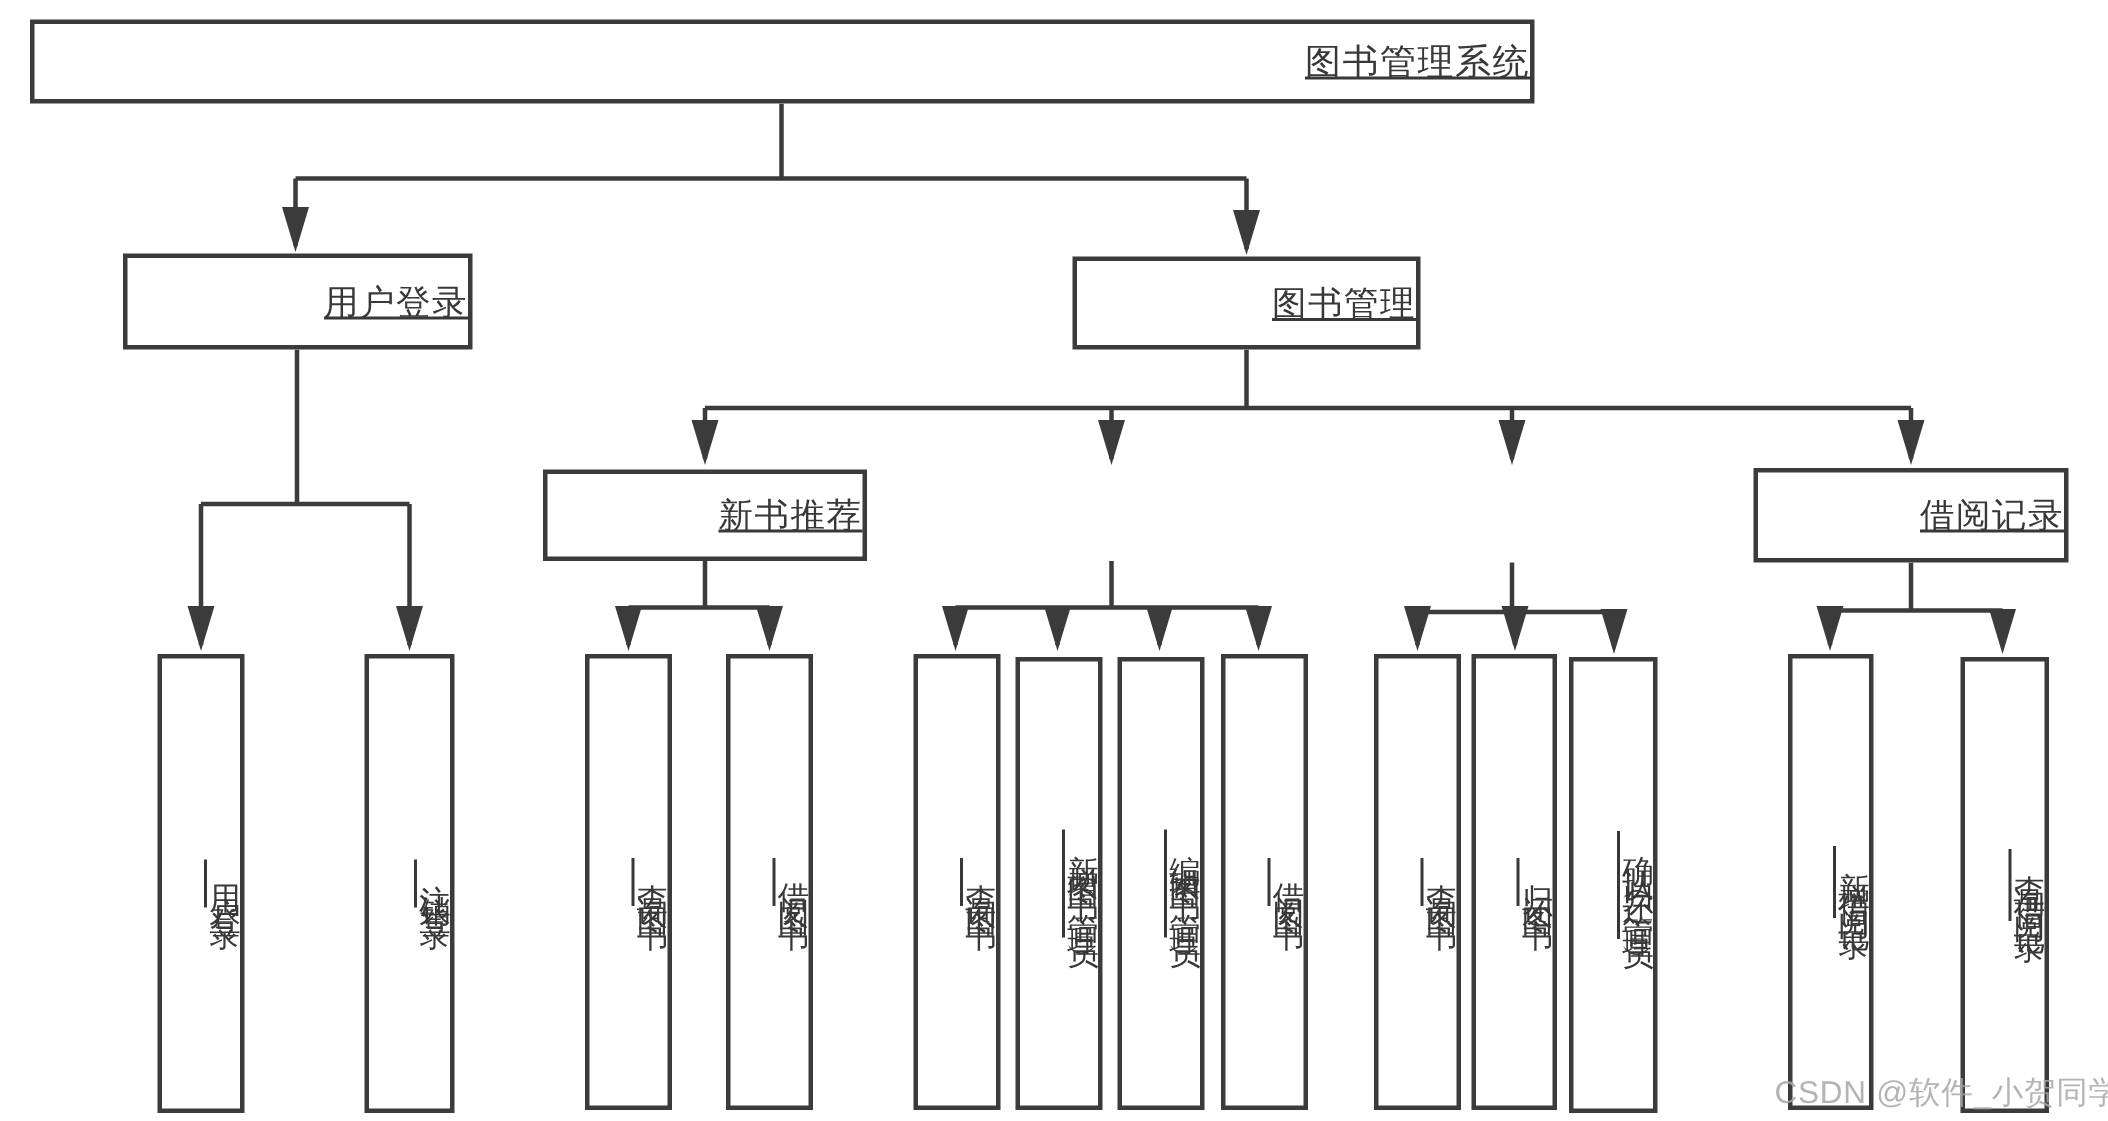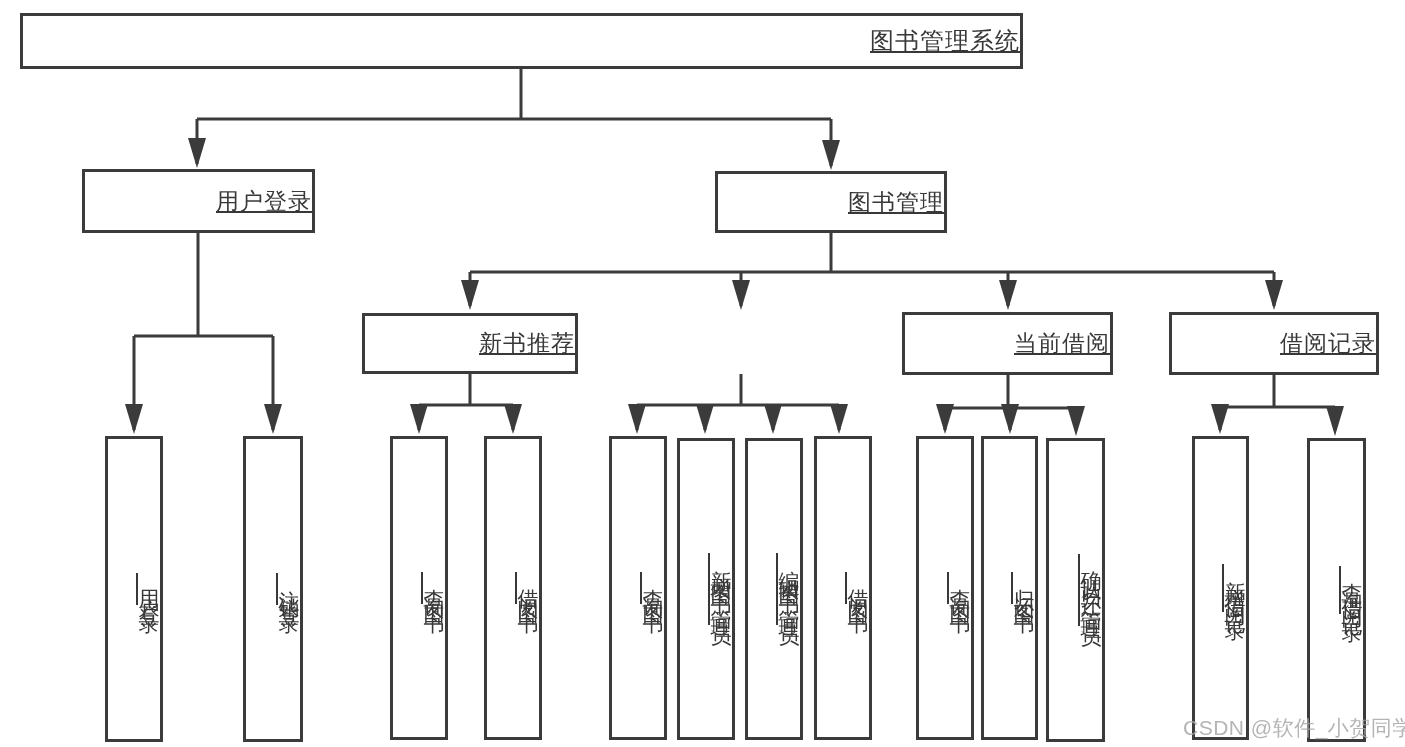--- a/index.html
+++ b/index.html
@@ -124,23 +124,20 @@
 
   <div class="node h" style="left:715px;top:171px;width:232px;height:62px">
     <span>图书管理</span>
   </div>
 
   <div class="node h" style="left:362px;top:313px;width:216px;height:61px">
     <span>新书推荐</span>
   </div>
 
 
-  <div class="node h" style="left:902px;top:312px;width:211px;height:63px">
-    <span>当前借阅</span>
-  </div>
 
   <div class="node h" style="left:1169px;top:312px;width:210px;height:63px">
     <span>借阅记录</span>
   </div>
 
   <div class="node v" style="left:105px;top:436px;width:58px;height:306px">
     <span>用户登录</span>
   </div>
 
   <div class="node v" style="left:243px;top:436px;width:60px;height:306px">

